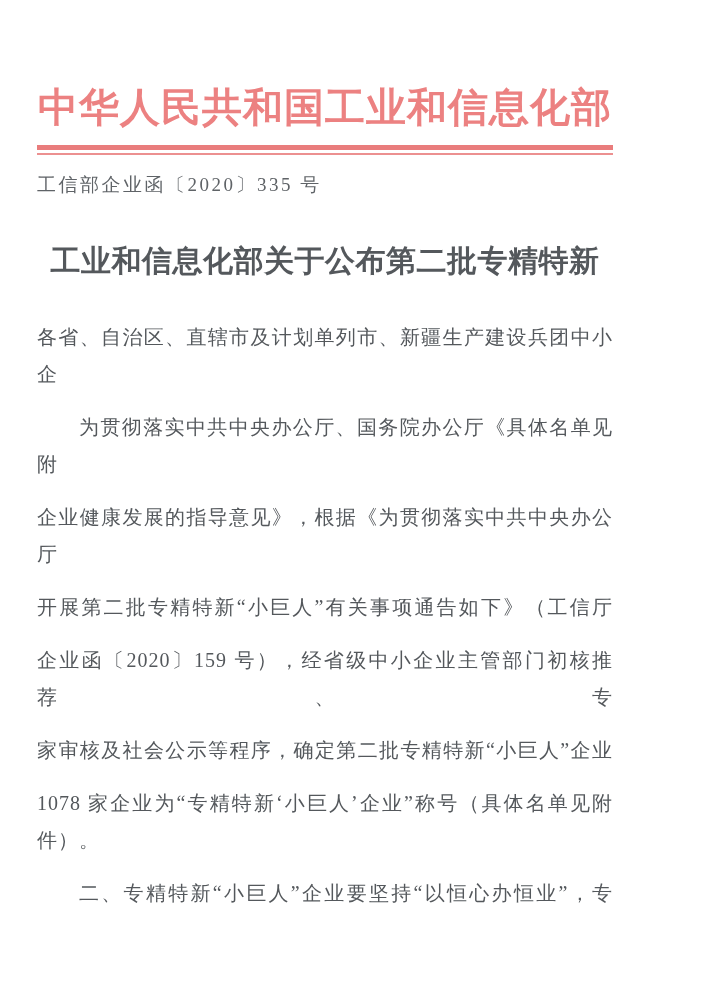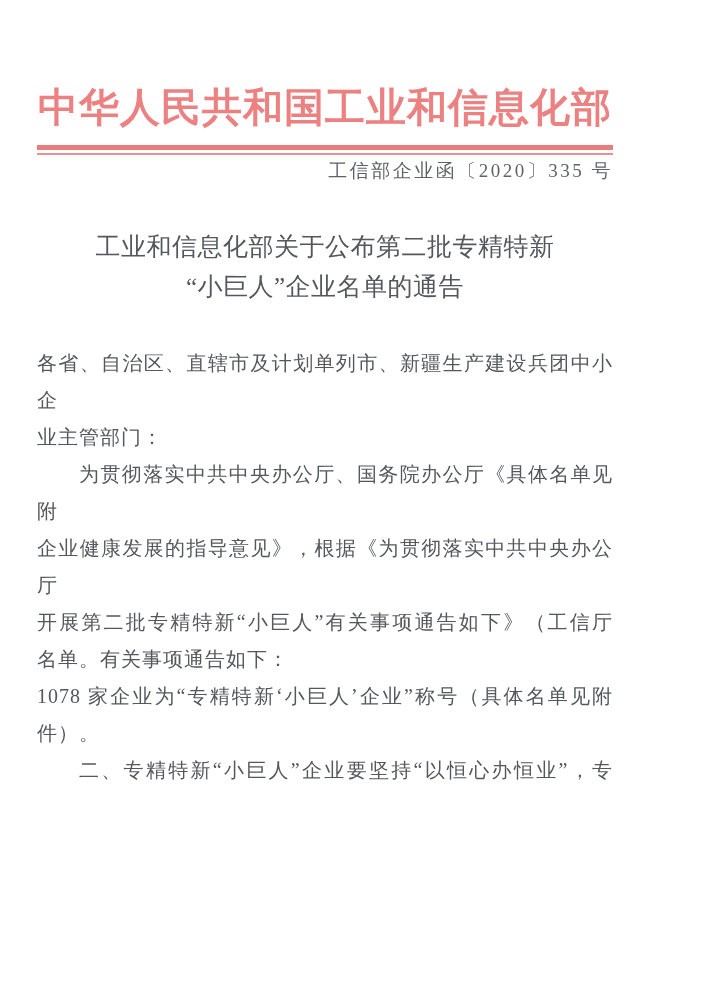--- a/index.html
+++ b/index.html
@@ -28,49 +28,49 @@
     letter-spacing:1px;
     line-height:48px;
     color:var(--accent-red);
     white-space:nowrap;
   }
   .rule{margin-top:13px;}
   .rule .thick{height:5px;background:var(--rule-red);}
   .rule .gap{height:3px;background:transparent;}
   .rule .thin{height:2px;background:var(--rule-red);opacity:.85;}
   .doc-number{
-    margin-top:4px;
-    text-align:right;
+    margin-top:18px;
+    text-align:left;
     font-size:19px;
     line-height:24px;
     letter-spacing:2.5px;
     color:var(--doc-number-gray);
     white-space:nowrap;
   }
   .doc-title{
     margin:44px 0 0 0;
     text-align:center;
-    font-size:25px;
-    font-weight:normal;
+    font-size:30px;
+    font-weight:bold;
     line-height:40px;
     letter-spacing:0.5px;
     color:var(--text-dark);
   }
   .body-block{
     margin-top:38px;
     font-size:20px;
     color:var(--text-dark);
   }
   .body-line{
     line-height:37px;
     letter-spacing:1px;
     text-align:justify;
     text-justify:inter-character;
   }
-  .body-line.full{text-align-last:justify;}
+  .body-line.full{text-align-last:justify;margin-top:16px;}
   .body-line.end{text-align-last:left;}
   .body-line.indent{text-indent:42px;}
 </style>
 </head>
 <body>
 
 <div class="page">
   <div class="content">
 
     <div class="letterhead">中华人民共和国工业和信息化部</div>
@@ -78,29 +78,28 @@
     <div class="rule rule-top">
       <div class="thick"></div>
       <div class="gap"></div>
       <div class="thin"></div>
     </div>
 
     <div class="doc-number">工信部企业函〔2020〕335 号</div>
 
     <h1 class="doc-title">
       <div>工业和信息化部关于公布第二批专精特新</div>
-      <div>“小巨人”企业名单的通告</div>
     </h1>
 
     <div class="body-block">
         <div class="body-line full">各省、自治区、直辖市及计划单列市、新疆生产建设兵团中小企</div>
-        <div class="body-line end">业主管部门：</div>
         <div class="body-line full indent">为贯彻落实中共中央办公厅、国务院办公厅《具体名单见附</div>
         <div class="body-line full">企业健康发展的指导意见》，根据《为贯彻落实中共中央办公厅</div>
         <div class="body-line full">开展第二批专精特新“小巨人”有关事项通告如下》（工信厅</div>
-        <div class="body-line end">名单。有关事项通告如下：</div>
+        <div class="body-line full">企业函〔2020〕159 号），经省级中小企业主管部门初核推荐、专</div>
+        <div class="body-line full">家审核及社会公示等程序，确定第二批专精特新“小巨人”企业</div>
         <div class="body-line full">1078 家企业为“专精特新‘小巨人’企业”称号（具体名单见附</div>
         <div class="body-line end">件）。</div>
         <div class="body-line full indent">二、专精特新“小巨人”企业要坚持“以恒心办恒业”，专</div>
       </div>
 
   </div>
 </div>
 
 </body></html>

